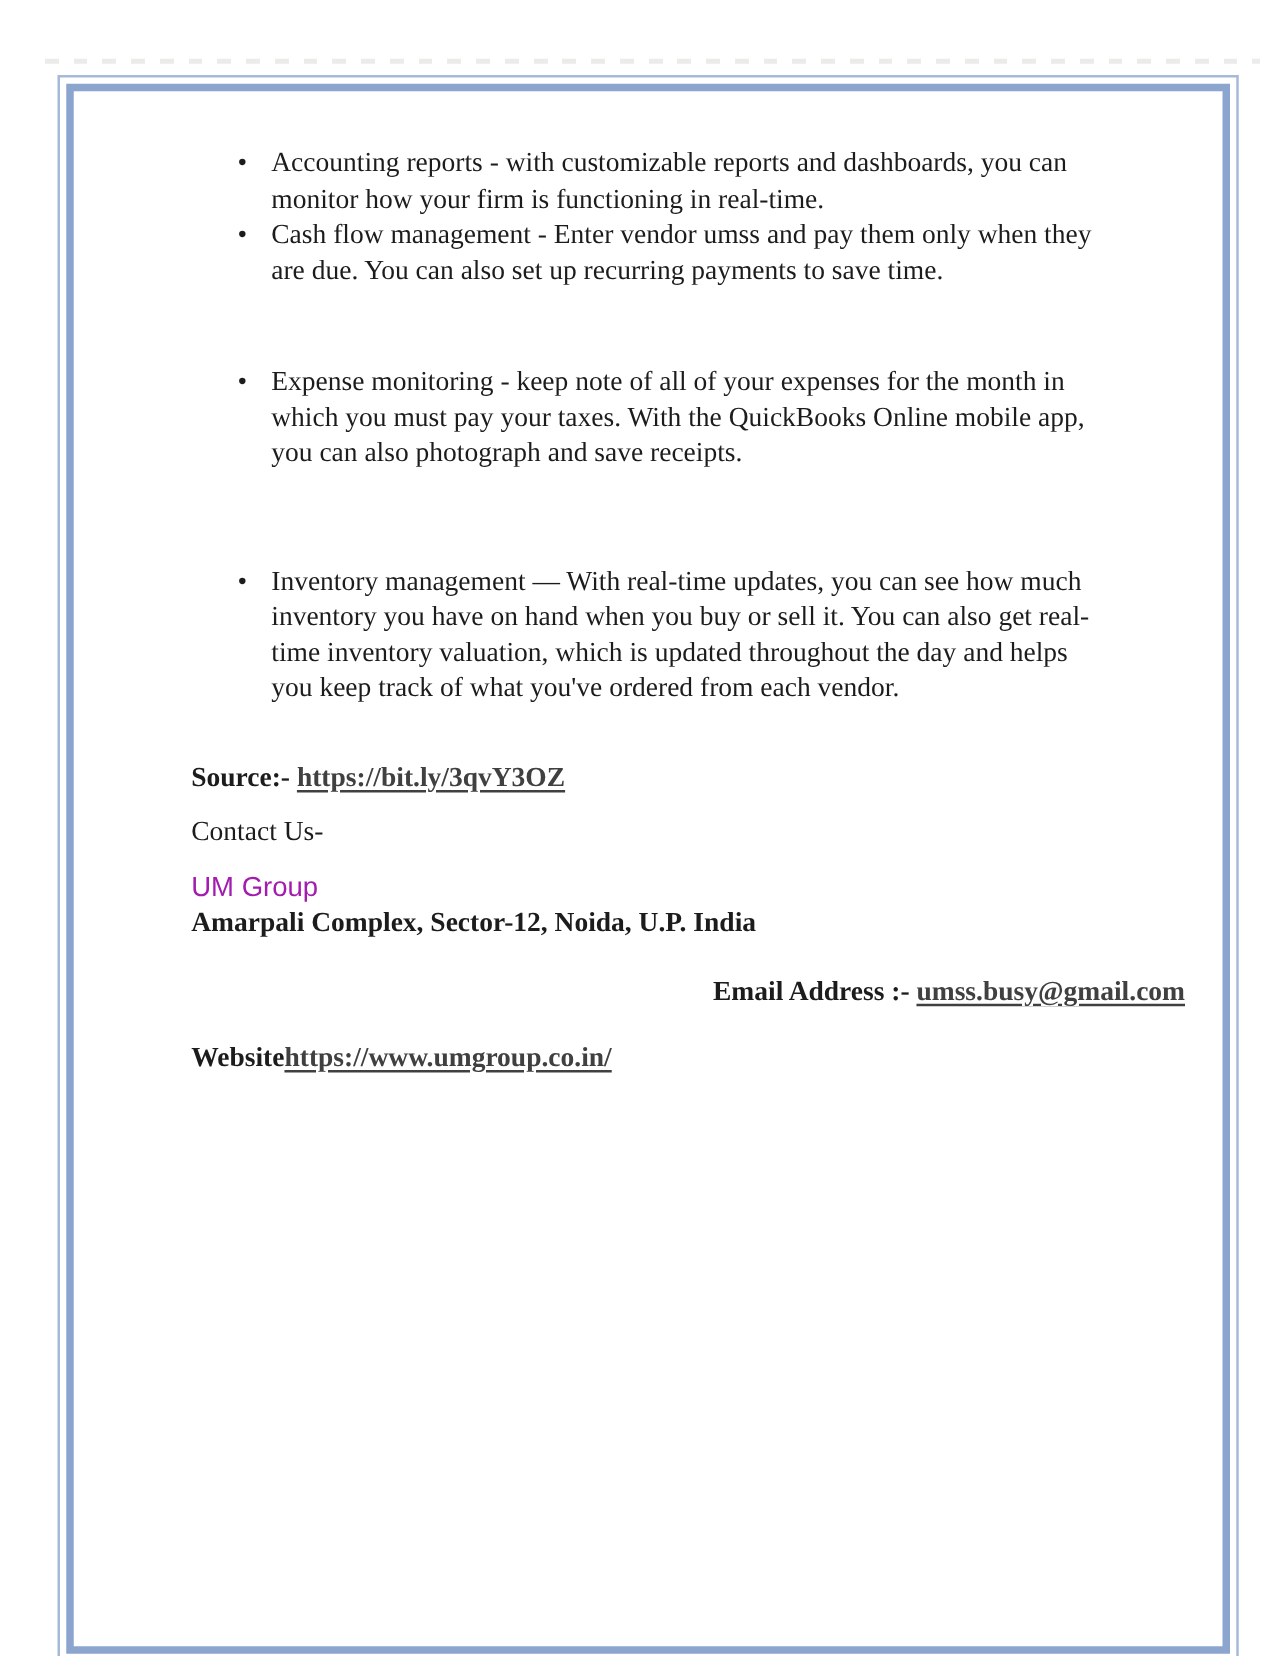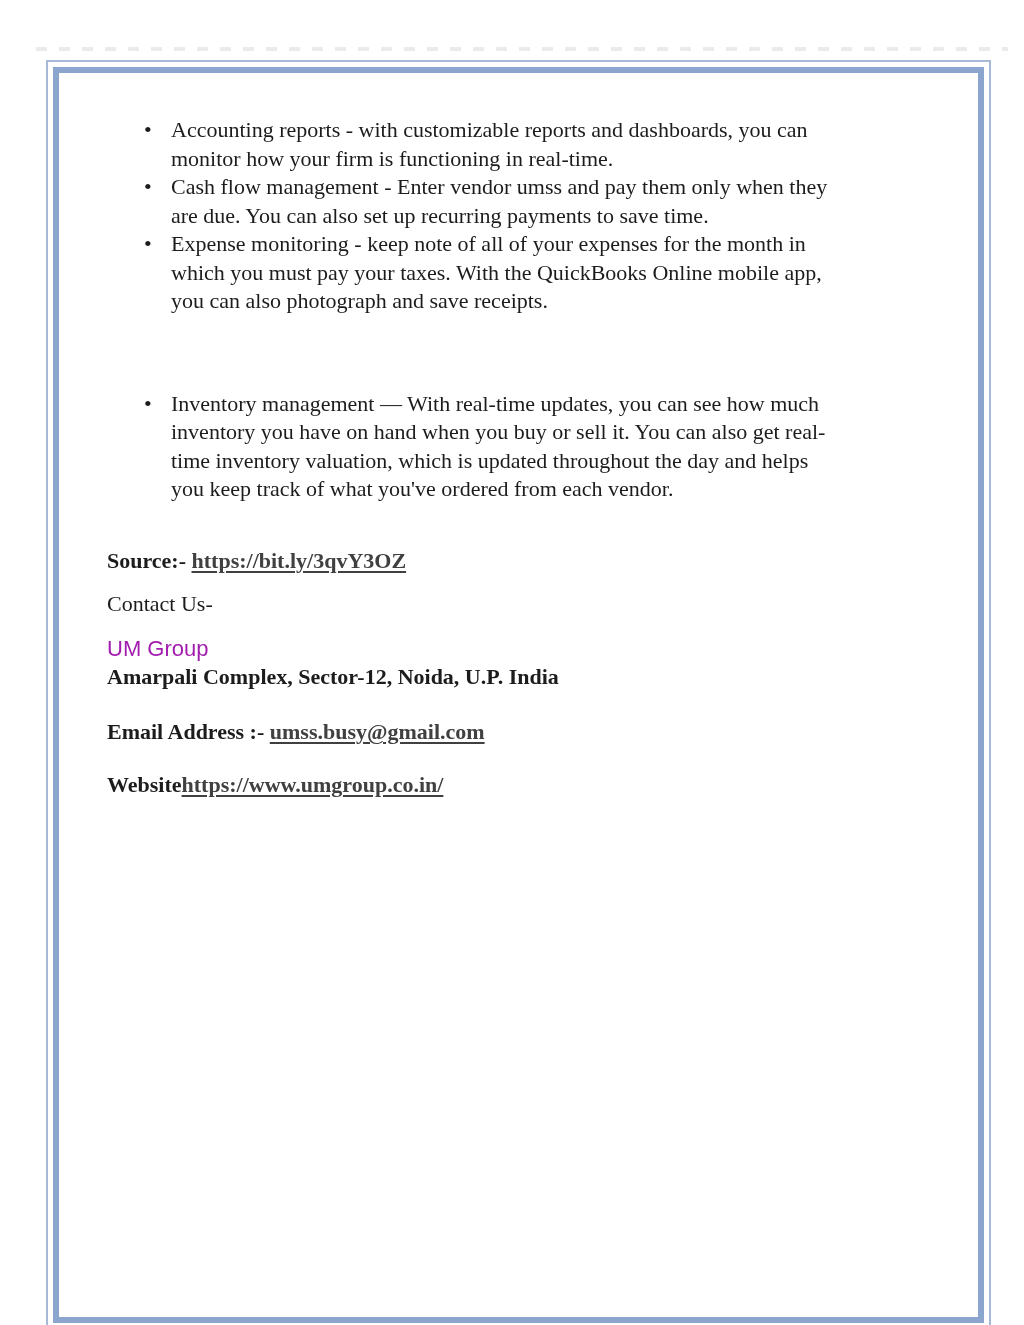--- a/index.html
+++ b/index.html
@@ -24,20 +24,21 @@
     position: absolute; left: 46px; top: 60px;
     width: 945px; height: 1270px;
     border: 2px solid #a7b9d9;
     padding: 5px;
     box-sizing: border-box;
   }
   .frame-inner {
     width: 100%; height: 100%;
     border: 6px solid #8ca5cf;
     box-sizing: border-box;
+    padding-left: 46px;
   }
 
   .content {
     padding: 43px 30px 0 48px;
     font-size: 22px;
     line-height: 28.5px;
   }
 
   ul.bullets {
     margin: 0; padding: 0 0 0 64px;
@@ -47,33 +48,33 @@
   ul.bullets li {
     position: relative;
     white-space: pre-line;
   }
   ul.bullets li::before {
     content: "\2022";
     position: absolute;
     left: -27px; top: 0;
     color: #1c1c1c;
   }
-  li.gap-lg { }
+  li.gap-lg { margin-top: 61px; }
   li.gap-xl { margin-top: 74px; }
 
   p { margin: 0; }
   .source-line  { margin-top: 43px; }
   .contact-line { margin-top: 15px; }
   .company-block { margin-top: 16px; }
   .company-name {
     font-family: "Liberation Sans", "DejaVu Sans", sans-serif;
     color: #a21caf;
   }
   .bold { font-weight: bold; }
-  .email-line   { margin-top: 26px; }
+  .email-line   { margin-top: 26px; text-align: right; }
   .website-line { margin-top: 25px; }
 
   a.doc-link {
     color: #404040;
     font-weight: bold;
     text-decoration: underline;
     text-decoration-thickness: 2px;
     text-underline-offset: 3px;
     cursor: pointer;
   }

